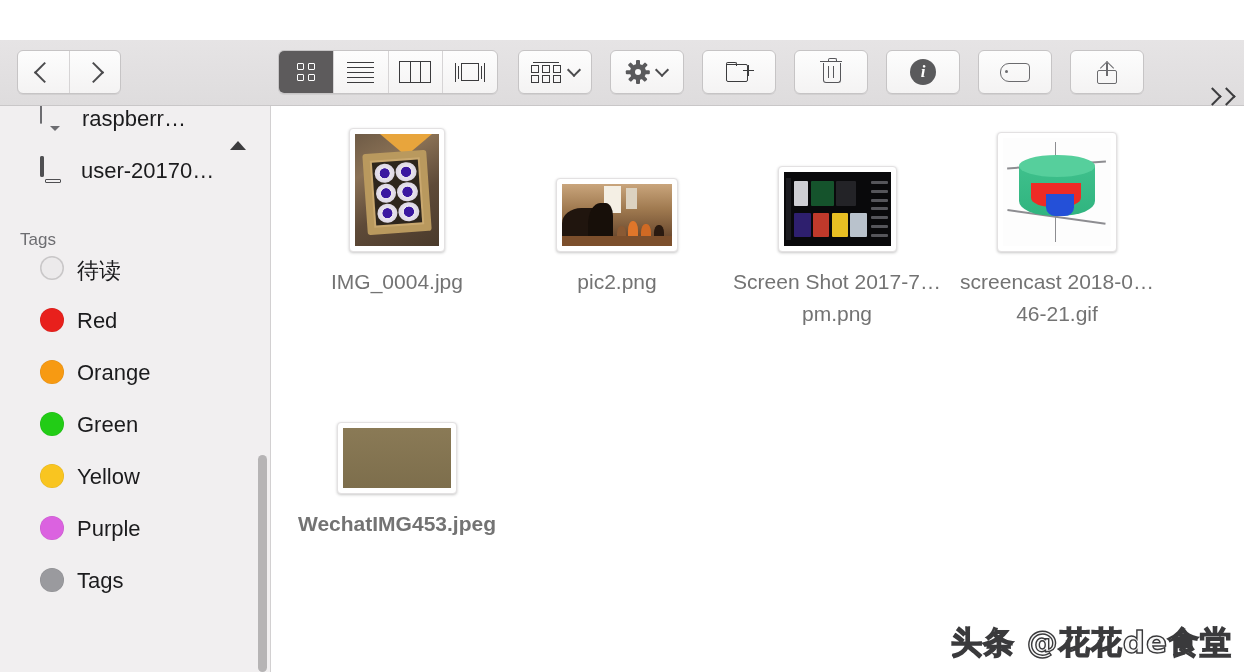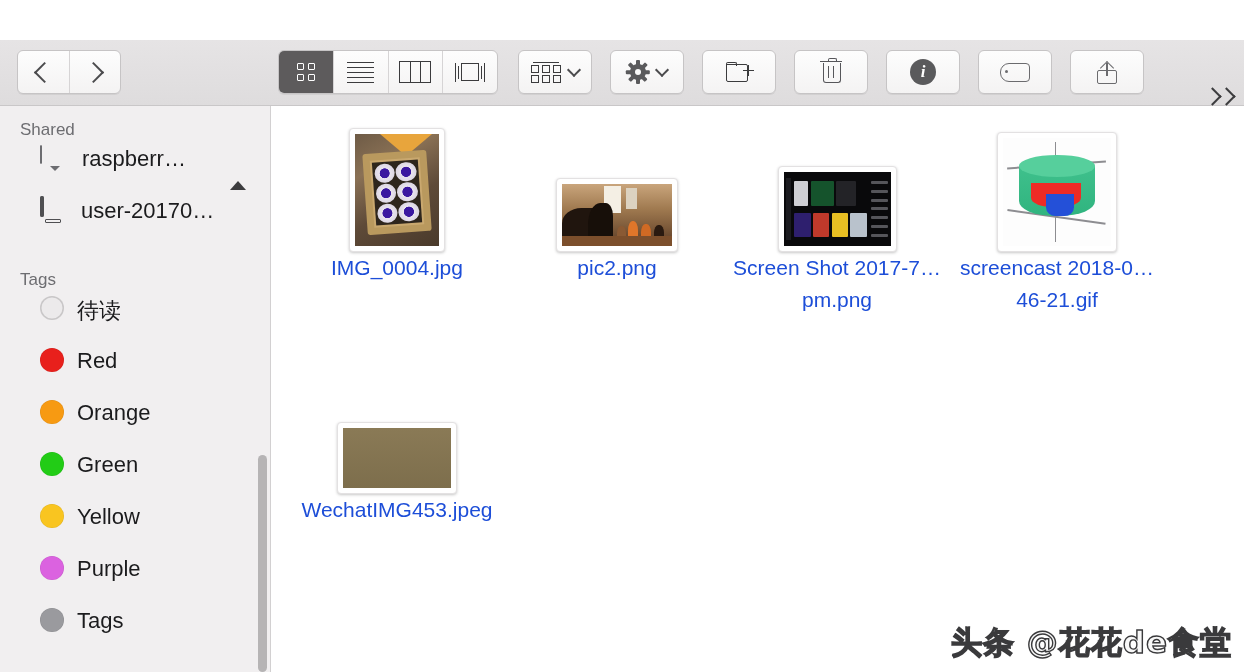--- a/index.html
+++ b/index.html
@@ -406,23 +406,24 @@
     padding: 5px;
     box-sizing: border-box;
     overflow: hidden;
   }
   .thumb .inner {
     width: 100%; height: 100%;
     overflow: hidden;
     position: relative;
   }
   .fname {
+    margin-top: 14px;
     font-size: 21px;
     line-height: 1.5;
-    color: #1d4ed8;
+    color: #737373;
     padding: 0 6px;
     word-break: break-word;
   }
 
   
   .art-box {
     width: 100%; height: 100%;
     background: linear-gradient(150deg, #6e5b46 0%, #8a7155 28%, #5e4a38 60%, #4a3a2b 100%);
     position: relative;
   }
@@ -709,21 +710,20 @@
     </div>
 
     <div class="overflow">
       <span class="ch"></span>
       <span class="ch"></span>
     </div>
   </div>
 
   <div class="sidebar">
 
-    <div class="sb-header">Shared</div>
 
     <div class="sb-item">
       <span class="mon1"><span class="scr"></span><span class="stand"></span></span>
       <span class="label">raspberr…</span>
       <span class="eject"><span class="tri"></span><span class="bar"></span></span>
     </div>
 
     <div class="sb-item">
       <span class="mon2"><span class="scr"></span><span class="base"></span></span>
       <span class="label">user-20170…</span>
@@ -857,21 +857,21 @@
                 <span class="cyl-top"></span>
                 <span class="red"></span>
                 <span class="blue"></span>
               </div>
             </div>
           </div>
         </div>
         <div class="fname">screencast 2018-0…46-21.gif</div>
       </div>
 
-      <div class="file" style="left:16px; top:248px;">
+      <div class="file" style="left:16px; top:248px;font-weight:bold;">
         <div class="thumb-wrap">
           <div class="thumb" style="width:120px;height:72px;">
             <div class="inner">
               <div class="art-plaque">
                 <span class="ln" style="width:96%"></span>
                 <span class="ln" style="width:92%"></span>
                 <span class="ln" style="width:94%"></span>
                 <span class="ln" style="width:88%"></span>
                 <span class="ln" style="width:70%"></span>
                 <span class="ln" style="width:82%;opacity:0.5"></span>

